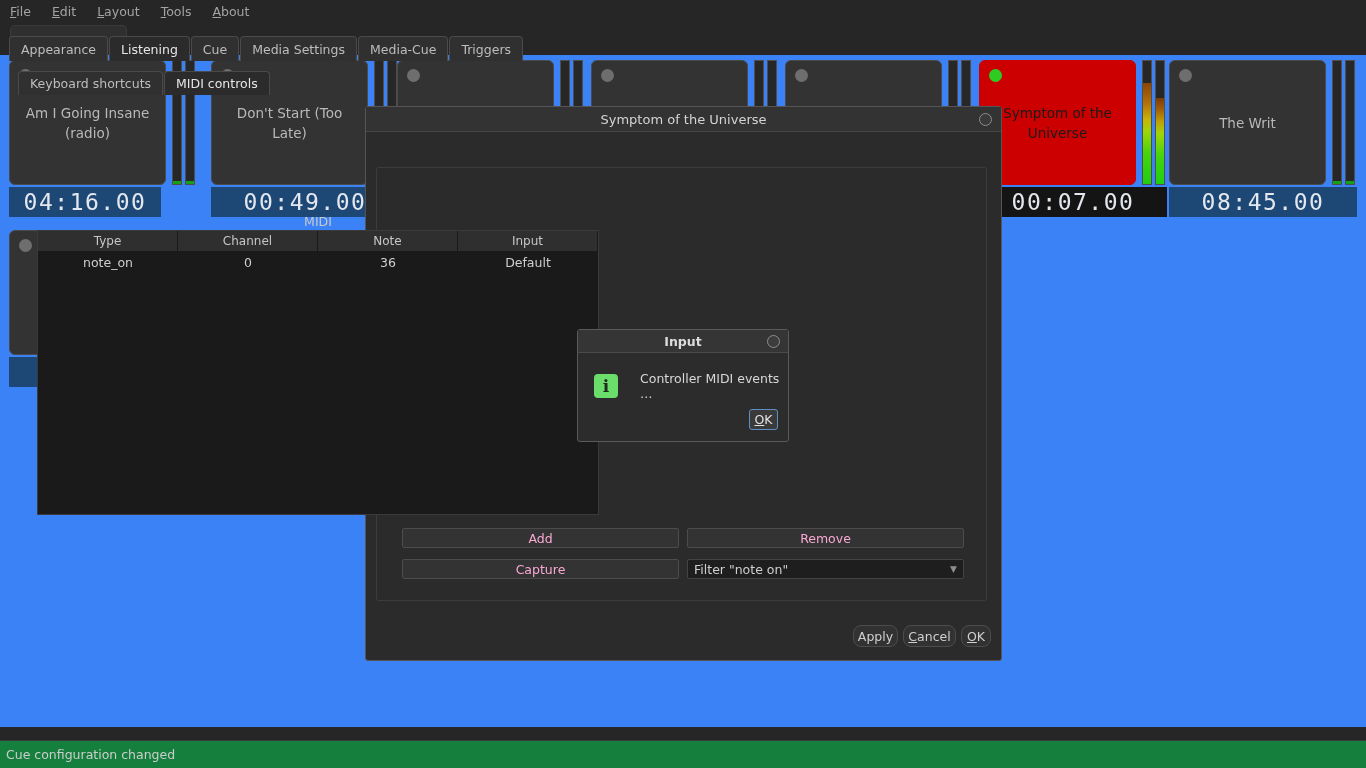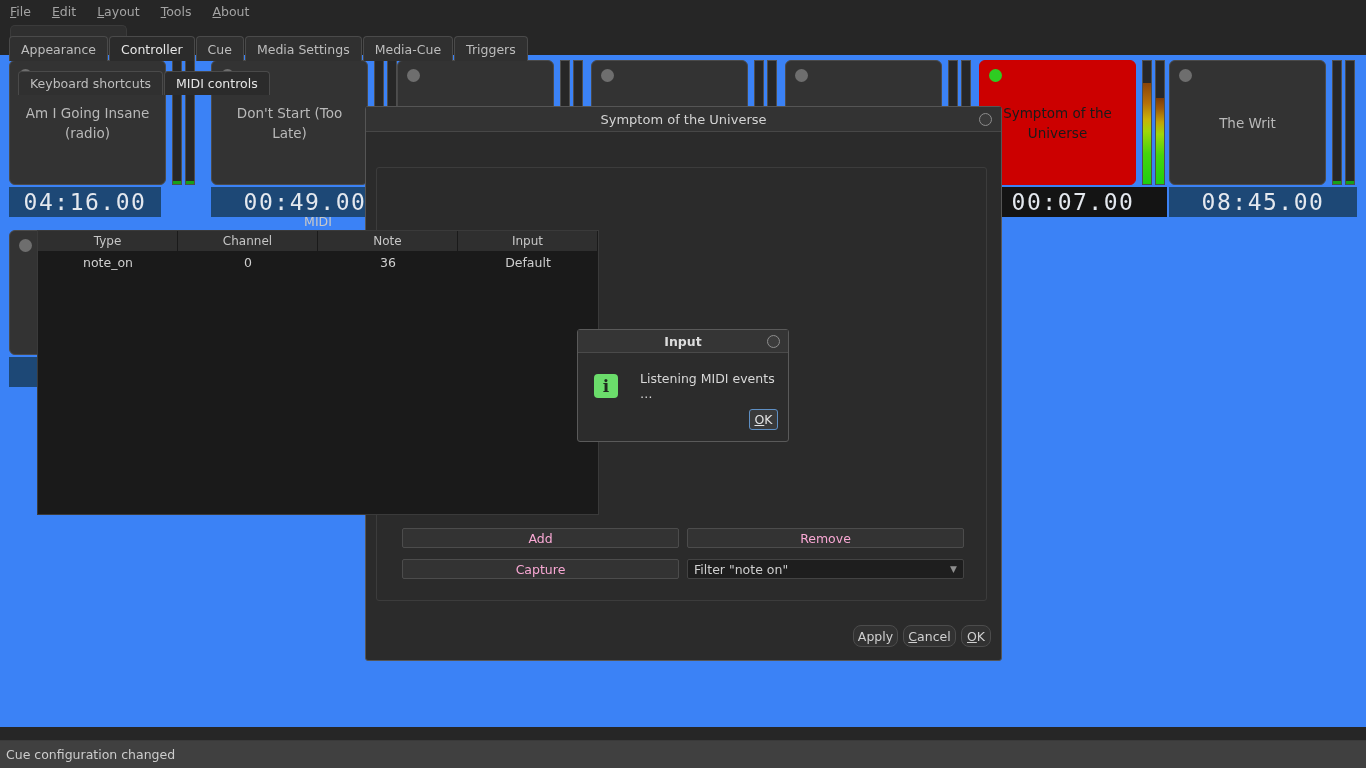--- a/index.html
+++ b/index.html
@@ -228,21 +228,21 @@
     position: absolute; right: 10px; bottom: 11px;
     width: 29px; height: 21px;
     background: #3a3a3a; border: 1px solid #5e8fc4; border-radius: 3px;
     display: flex; align-items: center; justify-content: center;
     font-size: 12.5px; color: #e2e2e2; box-sizing: border-box;
   }
 
   
   #statusbar {
     position: absolute; left: 0; bottom: 0; width: 1366px; height: 28px;
-    background: #404040; border-top: 1px solid #3a3a3a;
+    background: #15803d; border-top: 1px solid #3a3a3a;
     display: flex; align-items: center; padding-left: 6px;
     box-sizing: border-box;
     font-size: 12.5px; color: #cccccc;
   }
 </style>
 </head>
 <body>
 
 <div id="menubar">
   <div class="menu-item"><span class="ul">F</span><span>ile</span></div>
@@ -388,21 +388,21 @@
 
 <div id="settings-dialog">
   <div id="dlg-titlebar">
     <div id="dlg-title">Symptom of the Universe</div>
     <div id="dlg-corner"></div>
   </div>
 </div>
 
 <div class="tabrow" id="main-tabs">
   <div class="tab">Appearance</div>
-  <div class="tab active">Controller</div>
+  <div class="tab active">Listening</div>
   <div class="tab">Cue</div>
   <div class="tab">Media Settings</div>
   <div class="tab">Media-Cue</div>
   <div class="tab">Triggers</div>
 </div>
 
 <div class="tabrow" id="sub-tabs">
   <div class="tab">Keyboard shortcuts</div>
   <div class="tab active">MIDI controls</div>
 </div>
@@ -445,21 +445,21 @@
     <span>K</span>
   </div>
 
 <div id="input-dialog">
   <div id="input-titlebar">
     <div id="input-title">Input</div>
     <div id="input-corner"></div>
   </div>
   <div id="input-body">
     <div id="info-icon">i</div>
-    <div id="input-msg">Listening MIDI events …</div>
+    <div id="input-msg">Controller MIDI events …</div>
   </div>
   <div id="input-ok">
       <span class="ul">O</span>
       <span>K</span>
     </div>
 </div>
 
 <div id="statusbar">
   <span>Cue configuration changed</span>
 </div>

